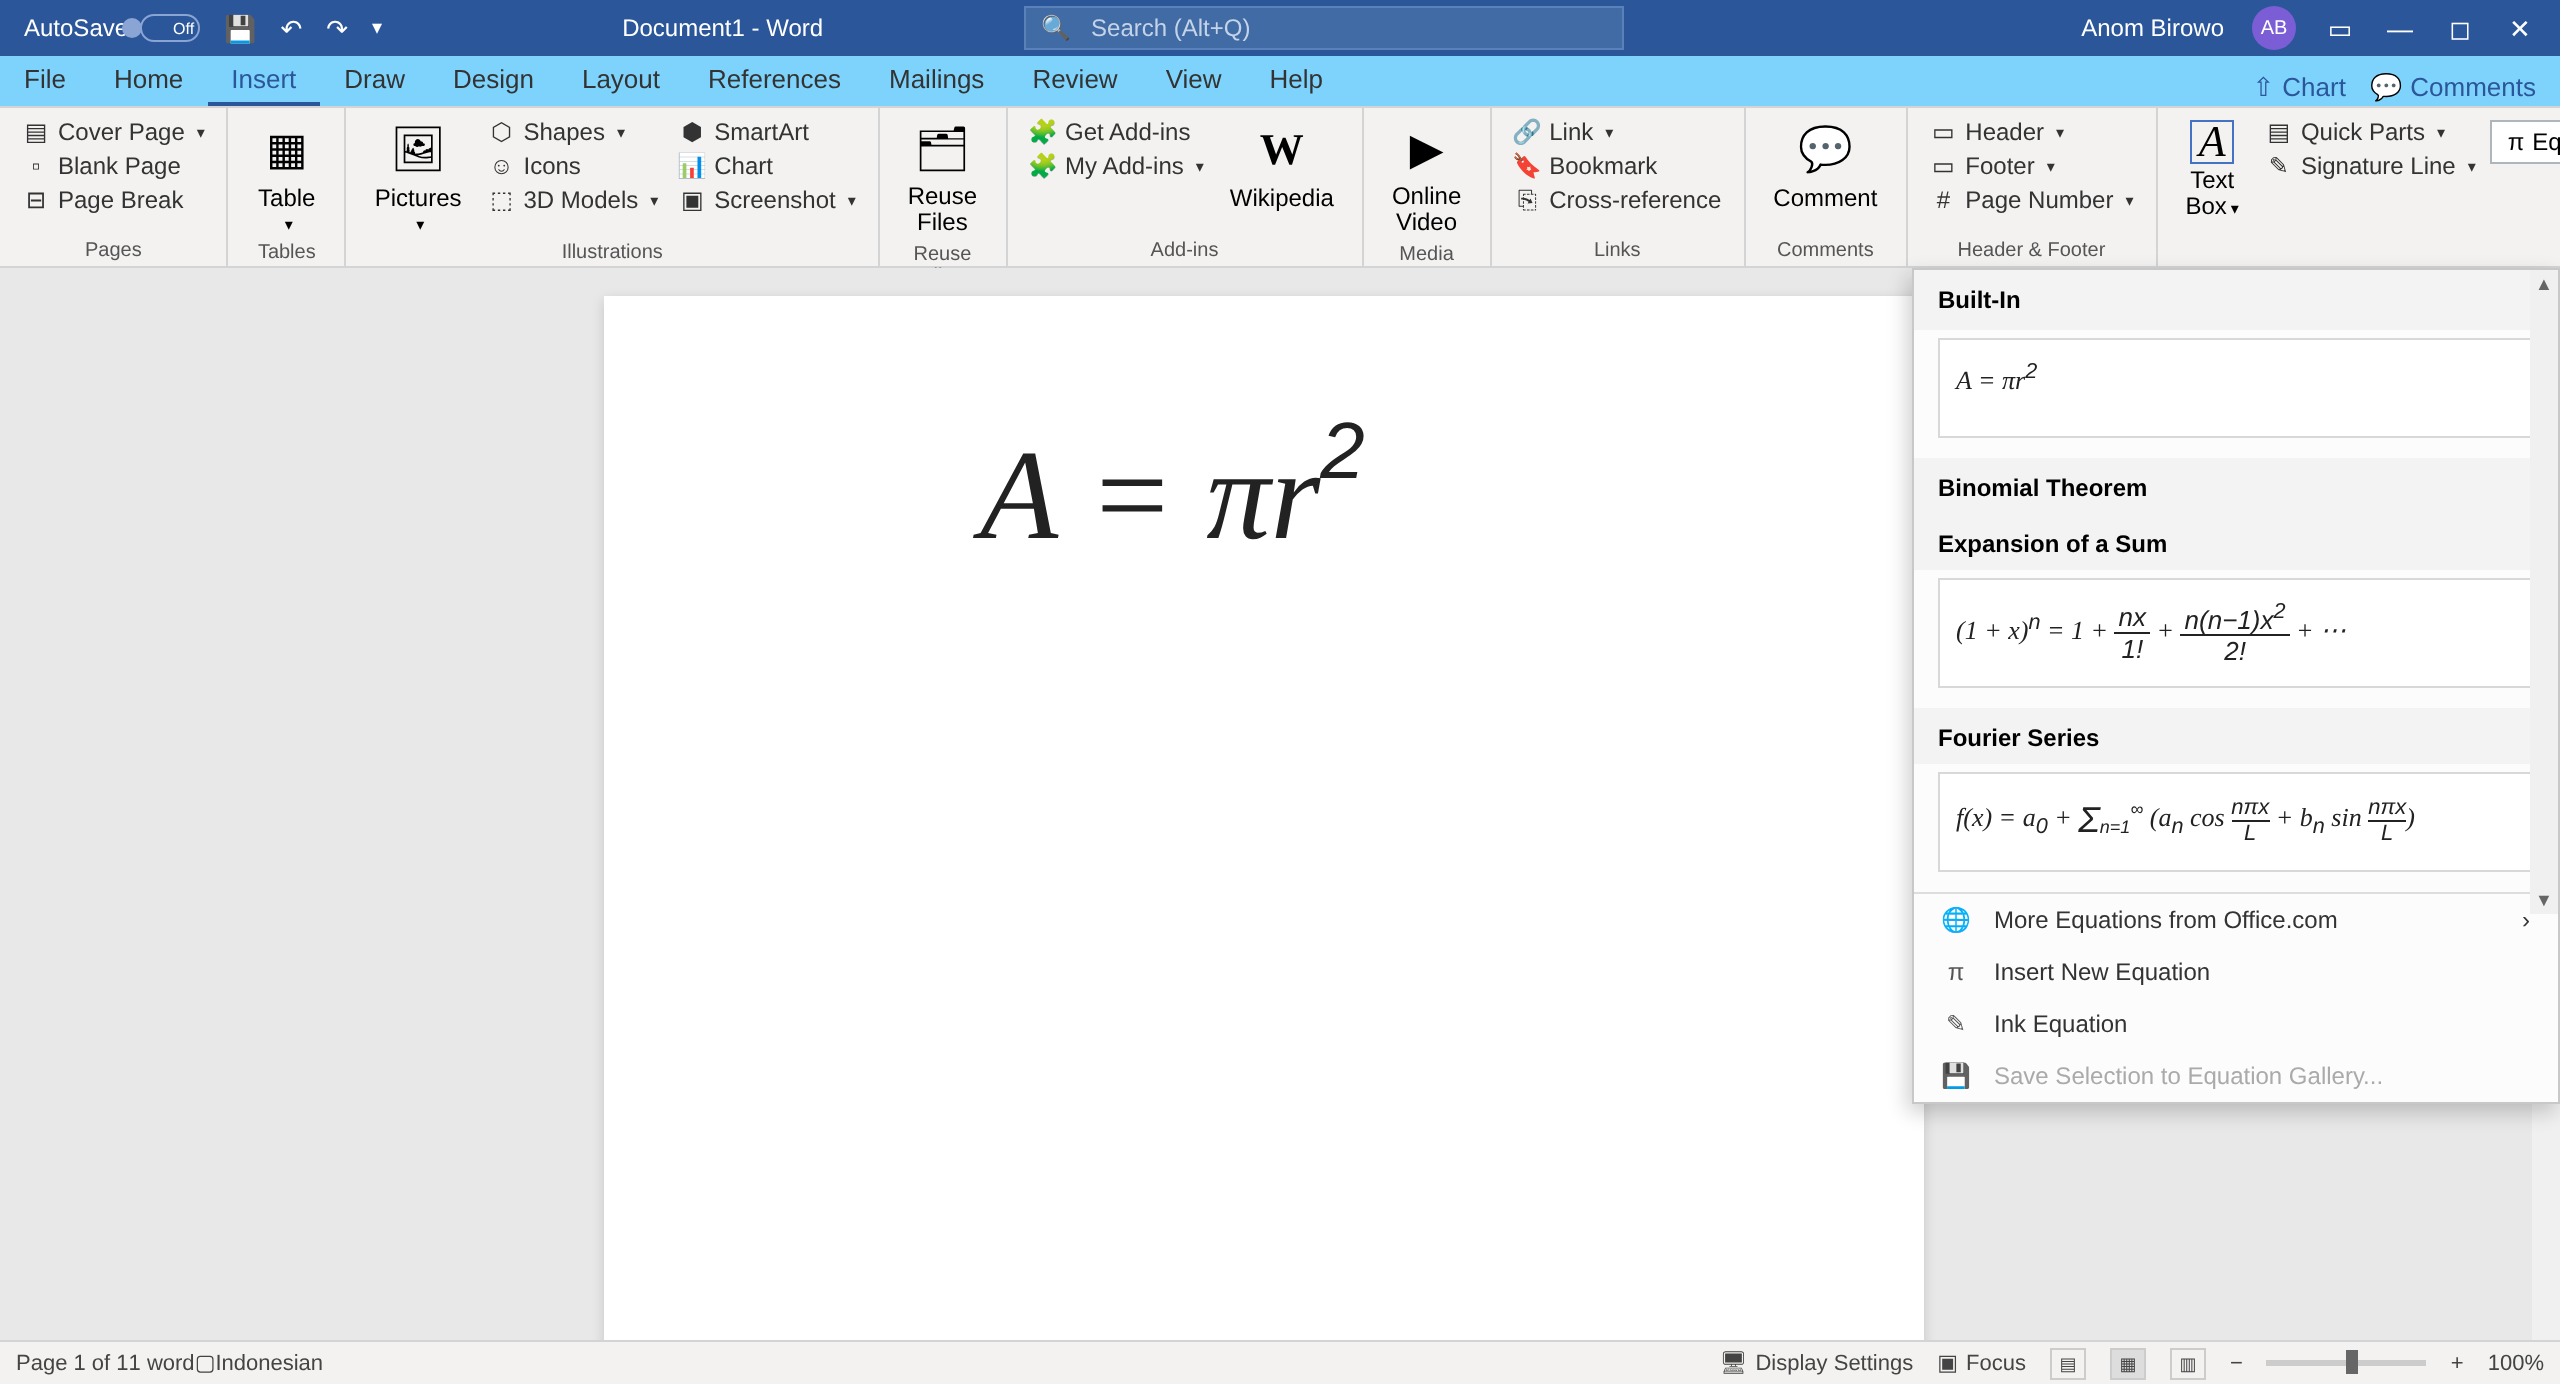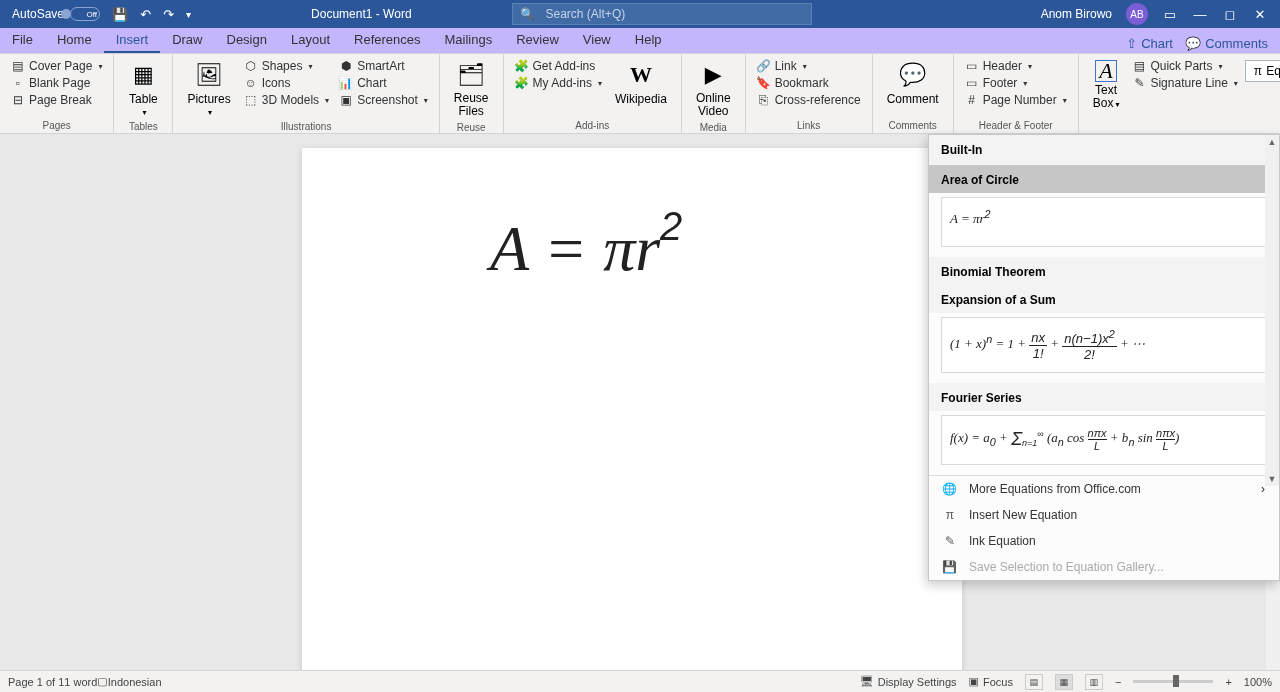--- a/index.html
+++ b/index.html
@@ -12,21 +12,21 @@
 .toggle-off { width: 30px; height: 14px; border: 1px solid #8aa4d4; border-radius: 7px; display: flex; align-items: center; padding: 0 2px; justify-content: flex-end; font-size: 8px; }
 .toggle-off::before { content: ''; width: 10px; height: 10px; background: #8aa4d4; border-radius: 50%; position: relative; left: -16px; }
 .qa-icon { color: white; font-size: 13px; }
 .doc-title { margin-left: 120px; }
 .search-box { background: #416ba5; border: 1px solid #5a82b8; height: 22px; width: 300px; margin-left: 100px; display: flex; align-items: center; padding: 0 8px; color: #c5d3e8; font-size: 12px; gap: 10px; }
 .titlebar-right { display: flex; align-items: center; margin-left: auto; gap: 14px; padding-right: 12px; }
 .user-badge { width: 22px; height: 22px; background: #7b5dd6; border-radius: 50%; display: flex; align-items: center; justify-content: center; font-size: 10px; }
 .win-btn { width: 16px; height: 16px; display: flex; align-items: center; justify-content: center; font-size: 13px; }
 
 
-.tabs-bar { height: 26px; background: #c4b5fd; display: flex; align-items: flex-end; border-bottom: 1px solid #d4d4d4; }
+.tabs-bar { height: 26px; background: #7dd3fc; display: flex; align-items: flex-end; border-bottom: 1px solid #d4d4d4; }
 .tabs-left { display: flex; }
 .tab { padding: 4px 12px; font-size: 13px; color: #333; cursor: pointer; border-bottom: 2px solid transparent; }
 .tab.active { color: #2b579a; border-bottom: 2px solid #2b579a; }
 .tabs-right { margin-left: auto; display: flex; gap: 12px; padding-right: 12px; padding-bottom: 2px; }
 .tab-action { font-size: 13px; color: #2b579a; display: flex; align-items: center; gap: 4px; }
 
 
 .ribbon { height: 80px; background: #f3f2f1; display: flex; border-bottom: 1px solid #d4d4d4; }
 .ribbon-group { border-right: 1px solid #d4d4d4; padding: 4px 8px 2px; display: flex; flex-direction: column; }
 .ribbon-group-content { flex: 1; display: flex; align-items: flex-start; gap: 4px; }
@@ -43,21 +43,21 @@
 
 .doc-area { position: absolute; top: 134px; left: 0; right: 0; bottom: 22px; background: #e8e8e8; overflow: hidden; }
 .page { position: absolute; left: 302px; top: 14px; width: 660px; height: 540px; background: white; box-shadow: 0 2px 6px rgba(0,0,0,0.15); }
 .equation-display { font-family: 'Cambria Math', 'Times New Roman', serif; font-style: italic; font-size: 64px; position: absolute; top: 56px; left: 188px; color: #222; }
 .equation-display sup { font-size: 40px; vertical-align: 30px; }
 
 .scroll-track { position: absolute; right: 0; top: 0; bottom: 0; width: 14px; background: #f0f0f0; }
 .scroll-up { width: 14px; height: 14px; display: flex; align-items: center; justify-content: center; font-size: 9px; color: #666; }
 
 
-.eq-panel { position: absolute; right: 0; top: 134px; width: 352px; background: #fcfcfc; border: 1px solid #c8c8c8; box-shadow: -2px 4px 10px rgba(0,0,0,0.2); z-index: 100; }
+.eq-panel { position: absolute; right: 0; top: 134px; width: 324px; background: #fcfcfc; border: 1px solid #c8c8c8; box-shadow: -2px 4px 10px rgba(0,0,0,0.2); z-index: 100; }
 .eq-panel-header { font-weight: 600; font-size: 12px; padding: 8px 12px; background: #f3f3f3; }
 .eq-section-title { font-size: 12px; font-weight: 600; padding: 8px 12px 6px; background: #f3f3f3; }
 .eq-section-title.selected { background: #c6c6c6; }
 .eq-preview { margin: 4px 12px 10px; background: white; border: 1px solid #d8d8d8; padding: 10px 8px; font-family: 'Cambria Math', serif; font-style: italic; font-size: 13px; color: #222; min-height: 36px; }
 .eq-preview.tall { min-height: 50px; }
 .eq-panel-scroll { position: absolute; right: 0; top: 0; bottom: 94px; width: 14px; background: #f0f0f0; }
 .eq-panel-footer { border-top: 1px solid #ddd; }
 .eq-footer-item { display: flex; align-items: center; gap: 12px; padding: 6px 14px; font-size: 12px; color: #333; }
 .eq-footer-item.disabled { color: #aaa; }
 .eq-ft-icon { width: 14px; height: 14px; display: flex; align-items: center; justify-content: center; color: #555; font-size: 12px; }
@@ -332,21 +332,20 @@
     <div class="equation-display">A = πr<sup>2</sup></div>
   </div>
   <div class="scroll-track">
     <div class="scroll-up">▲</div>
   </div>
 </div>
 
 <div class="eq-panel">
   <div class="eq-panel-header">Built-In</div>
 
-  <div class="eq-section-title selected">Area of Circle</div>
   <div class="eq-preview tall">A = πr<sup>2</sup></div>
 
   <div class="eq-section-title">Binomial Theorem</div>
 
   <div class="eq-section-title">Expansion of a Sum</div>
   <div class="eq-preview tall">(1 + x)<sup>n</sup> = 1 + <span style="display:inline-block;text-align:center;vertical-align:middle"><span style="border-bottom:1px solid #222;display:block;padding:0 2px">nx</span><span>1!</span></span> + <span style="display:inline-block;text-align:center;vertical-align:middle"><span style="border-bottom:1px solid #222;display:block;padding:0 2px">n(n−1)x<sup>2</sup></span><span>2!</span></span> + ⋯</div>
 
   <div class="eq-section-title">Fourier Series</div>
   <div class="eq-preview tall">f(x) = a<sub>0</sub> + <span style="font-size:18px;position:relative;top:3px">Σ</span><sub style="font-size:9px">n=1</sub><sup style="font-size:9px">∞</sup> (a<sub>n</sub> cos <span style="display:inline-block;text-align:center;vertical-align:middle;font-size:11px"><span style="border-bottom:1px solid #222;display:block">nπx</span><span>L</span></span> + b<sub>n</sub> sin <span style="display:inline-block;text-align:center;vertical-align:middle;font-size:11px"><span style="border-bottom:1px solid #222;display:block">nπx</span><span>L</span></span>)</div>
 

